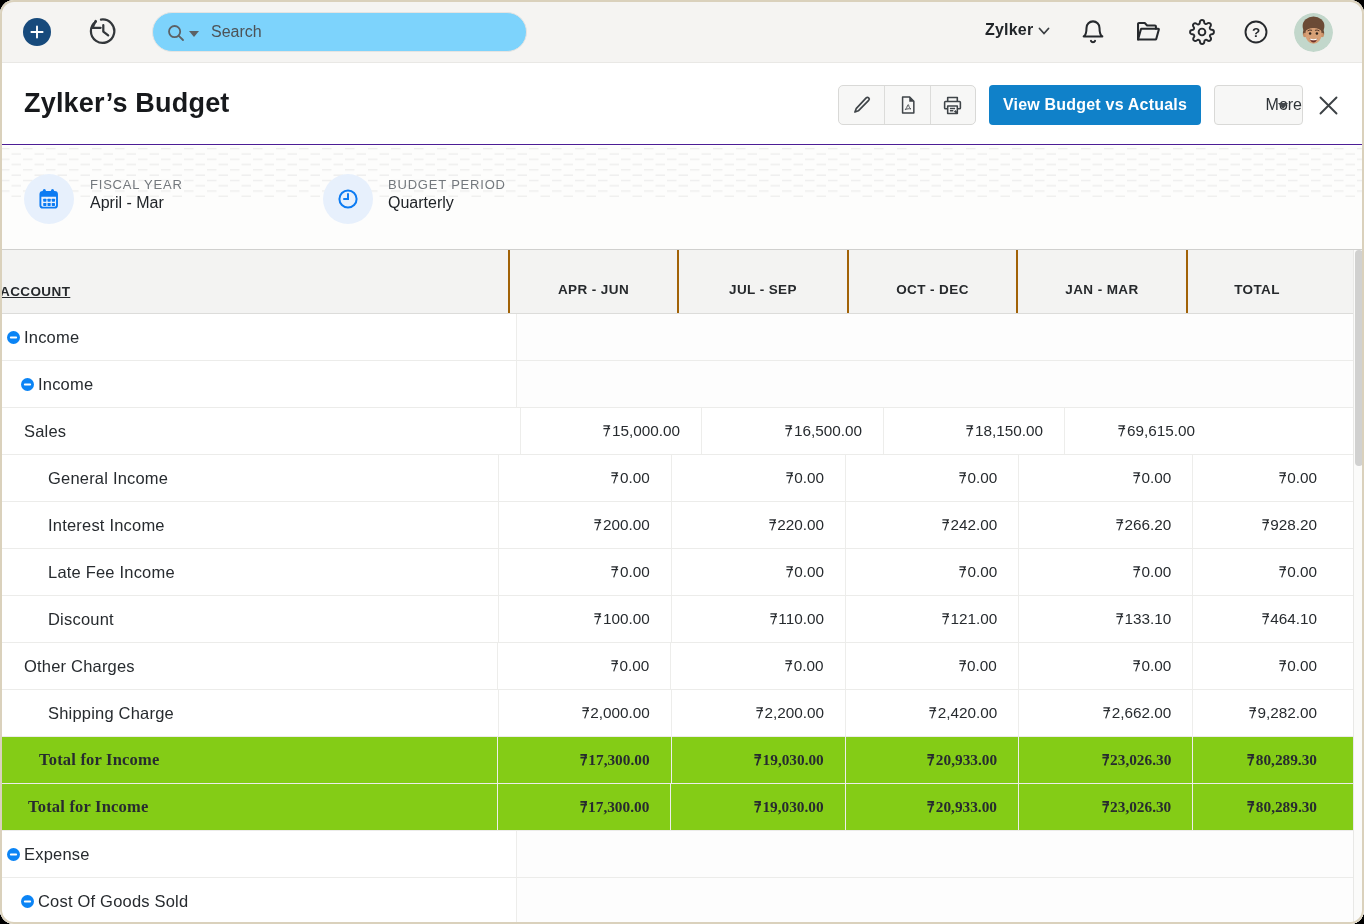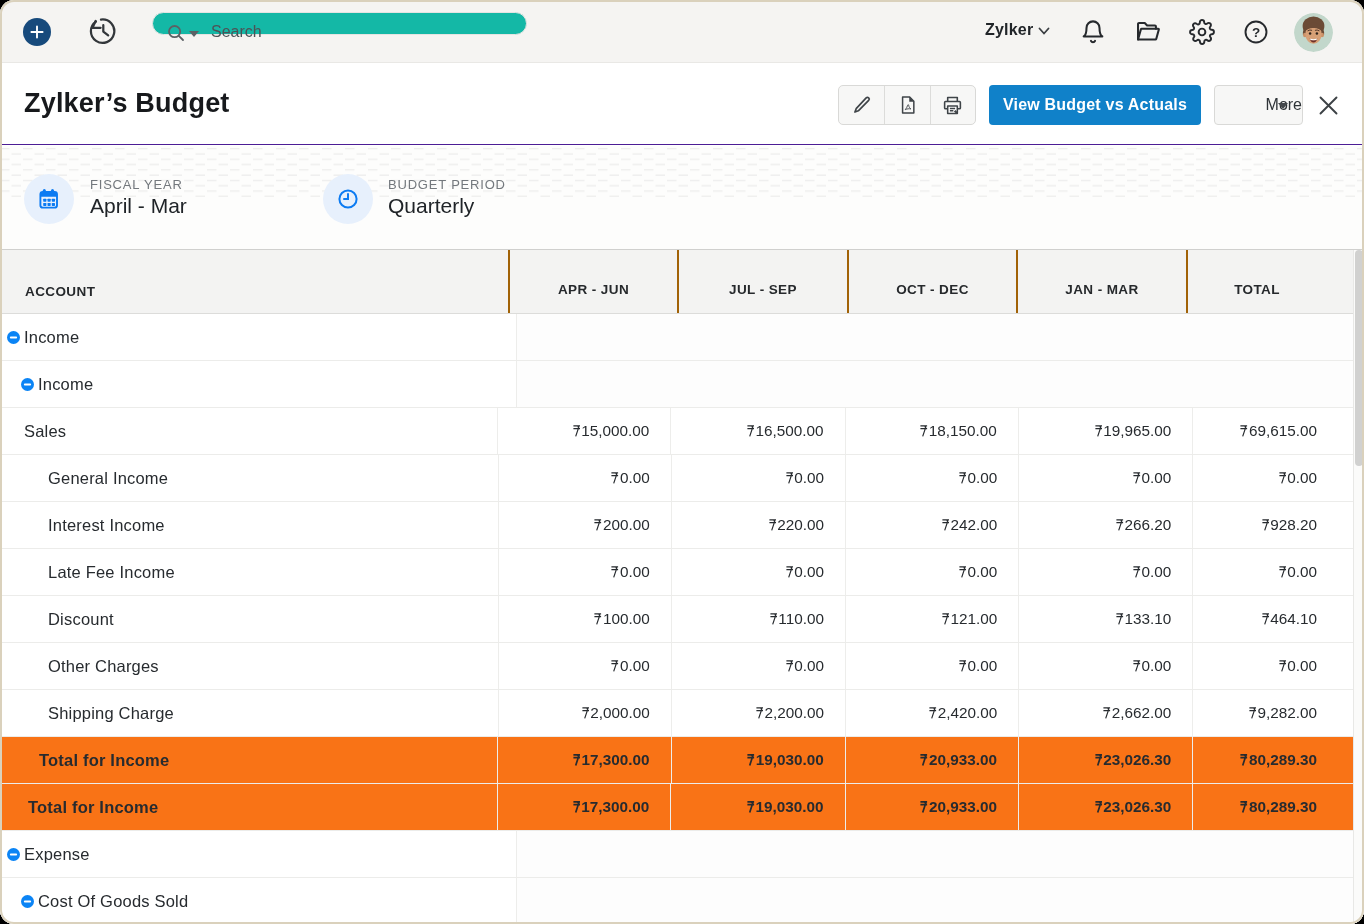--- a/index.html
+++ b/index.html
@@ -4,21 +4,21 @@
 * { margin:0; padding:0; box-sizing:border-box; }
 html,body { width:1364px; height:924px; background:#000; font-family:"Liberation Sans",sans-serif; }
 #win { position:absolute; inset:0; border-radius:14px; background:#fff; overflow:hidden; }
 #frame { position:absolute; inset:0; border-radius:14px; border:2px solid #dad1bc; pointer-events:none; z-index:90; }
 
 
 #topbar { position:absolute; left:0; top:0; width:1364px; height:63px; background:#f5f4f2; border-bottom:1px solid #e9e8e5; }
 #plusbtn { position:absolute; left:23px; top:18px; width:28px; height:28px; border-radius:50%; background:#174a7c; }
 #plusbtn svg { position:absolute; left:6px; top:6px; }
 #histicon { position:absolute; left:89px; top:17px; }
-#searchbox { position:absolute; left:152px; top:12px; width:375px; height:23px; background:#14b8a6; border:1px solid #e5e4e2; border-radius:20px;text-decoration:underline; }
+#searchbox { position:absolute; left:152px; top:12px; width:375px; height:40px; background:#7dd3fc; border:1px solid #e5e4e2; border-radius:20px;text-decoration:underline; }
 #searchbox svg.mag { position:absolute; left:14px; top:11px; }
 #searchbox .car { position:absolute; left:36px; top:18px; width:0; height:0; border-left:5px solid transparent; border-right:5px solid transparent; border-top:6px solid #5c6165; }
 #searchbox .stext { position:absolute; left:58px; top:10px; font-size:16px; color:#4d5256; }
 .orgname { position:absolute; left:985px; top:21px; font-size:16px; font-weight:700; color:#212529; letter-spacing:0.2px; }
 .orgcar { position:absolute; left:1037px; top:24px; }
 .tbico { position:absolute; top:19px; }
 #avatar { position:absolute; left:1294px; top:13px; }
 
 
 #titlerow { position:absolute; left:0; top:64px; width:1364px; height:81px; background:#fff; border-bottom:1px solid #4c1d95; }
@@ -30,35 +30,35 @@
 #morebtn { position:absolute; left:1214px; top:21px; width:89px; height:40px; background:#f7f7f6; border:1px solid #d9d9d7; border-radius:4px; font-size:16px; color:#2e3337; text-align:right; line-height:38px; padding-left:17px; }
 #morebtn .car { position:absolute; right:14px; top:17px; width:0; height:0; border-left:5px solid transparent; border-right:5px solid transparent; border-top:6px solid #44484c; }
 #closex { position:absolute; left:1317px; top:30px; }
 
 
 #band { position:absolute; left:0; top:146px; width:1364px; height:103px; background:#fdfdfc; }
 .bandtex { position:absolute; left:0; top:2px; }
 .bcirc { position:absolute; width:50px; height:50px; border-radius:50%; background:#e7f0fc; top:28px; }
 .bcirc svg { position:absolute; left:14px; top:14px; }
 .blab { position:absolute; top:31px; font-size:13px; color:#73787d; letter-spacing:0.8px; }
-.bval { position:absolute; top:48px; font-size:21px; color:#202428; }
+.bval { position:absolute; top:48px; font-size:16px; color:#202428; }
 
 
 #table { position:absolute; left:0; top:249px; width:1364px; bottom:0; border-top:1px solid #d0d0ce; background:#fff; }
 #thead { display:flex; height:64px; background:#f3f3f2;
   border-bottom:1px solid #dcdcda; font-size:13.5px; font-weight:700; color:#26292c; letter-spacing:0.4px; }
 #thead .hc { border-left:2px solid #a16207; display:flex; align-items:center; justify-content:center; padding-top:15px; }
-#thead .hc.account { border-left:none; justify-content:flex-start; padding-left:25px; padding-top:20px; }
+#thead .hc.account { border-left:none; justify-content:flex-start; padding-top:20px;text-decoration:underline; }
 .tr { display:flex; height:47px; border-bottom:1px solid #ececea; font-size:15.3px; color:#272b2f; background:#fff;gap:12px; }
 .tr .ac { width:508px; display:flex; align-items:center; font-size:16.5px; letter-spacing:0.2px; }
 .tr .td { width:169px; border-left:1px solid #ededeb; text-align:right; line-height:46px; padding-right:9px; }
 .tr .td:nth-child(3), .tr .td:nth-child(5) { width:170px; }
 .tr .td.last { width:178px; padding-right:47px; }
 .tr .emptyarea { width:856px; border-left:1px solid #ededeb; background:#fdfdfd; }
-.tr.tot { background:#f97316; font-weight:700; }
+.tr.tot { background:#84cc16; font-weight:700;font-family:Liberation Serif, serif; }
 .i0 { padding-left:7px; display:flex; align-items:center; }
 .i1 { padding-left:21px; display:flex; align-items:center; }
 .gl { margin-left:4px; }
 .mi { width:13px; height:13px; }
 .ru { width:7.5px; height:12px; display:inline-block; margin-right:1px; position:relative; top:1px; }
 .ru path { stroke:#272b2f; stroke-width:1.2; fill:none; }
 .tot .ru path { stroke-width:1.7; }
 
 
 #sbtrack { position:absolute; right:0; top:250px; bottom:0; width:11px; background:#fbfbfa; border-left:1px solid #e8e8e6; z-index:40; }
@@ -235,23 +235,20 @@
         <div class="ac" style="padding-left:24px">Sales</div>
         <div class="td"><svg class="ru" viewBox="0 0 7.5 12">
             <path d="M0.4 0.9 H7.1 M0.4 3.6 H7.1 M3.6 0.9 C6.5 1.0 6.5 3.5 3.7 3.6 M5.3 3.6 L2.7 11.4"></path>
           </svg>15,000.00</div>
         <div class="td"><svg class="ru" viewBox="0 0 7.5 12">
             <path d="M0.4 0.9 H7.1 M0.4 3.6 H7.1 M3.6 0.9 C6.5 1.0 6.5 3.5 3.7 3.6 M5.3 3.6 L2.7 11.4"></path>
           </svg>16,500.00</div>
         <div class="td"><svg class="ru" viewBox="0 0 7.5 12">
             <path d="M0.4 0.9 H7.1 M0.4 3.6 H7.1 M3.6 0.9 C6.5 1.0 6.5 3.5 3.7 3.6 M5.3 3.6 L2.7 11.4"></path>
           </svg>18,150.00</div>
-        <div class="td"><svg class="ru" viewBox="0 0 7.5 12">
-            <path d="M0.4 0.9 H7.1 M0.4 3.6 H7.1 M3.6 0.9 C6.5 1.0 6.5 3.5 3.7 3.6 M5.3 3.6 L2.7 11.4"></path>
-          </svg>19,965.00</div>
         <div class="td last"><svg class="ru" viewBox="0 0 7.5 12">
             <path d="M0.4 0.9 H7.1 M0.4 3.6 H7.1 M3.6 0.9 C6.5 1.0 6.5 3.5 3.7 3.6 M5.3 3.6 L2.7 11.4"></path>
           </svg>69,615.00</div>
       </div>
 <div class="tr">
         <div class="ac" style="padding-left:48px">General Income</div>
         <div class="td"><svg class="ru" viewBox="0 0 7.5 12">
             <path d="M0.4 0.9 H7.1 M0.4 3.6 H7.1 M3.6 0.9 C6.5 1.0 6.5 3.5 3.7 3.6 M5.3 3.6 L2.7 11.4"></path>
           </svg>0.00</div>
         <div class="td"><svg class="ru" viewBox="0 0 7.5 12">
@@ -315,21 +312,21 @@
             <path d="M0.4 0.9 H7.1 M0.4 3.6 H7.1 M3.6 0.9 C6.5 1.0 6.5 3.5 3.7 3.6 M5.3 3.6 L2.7 11.4"></path>
           </svg>121.00</div>
         <div class="td"><svg class="ru" viewBox="0 0 7.5 12">
             <path d="M0.4 0.9 H7.1 M0.4 3.6 H7.1 M3.6 0.9 C6.5 1.0 6.5 3.5 3.7 3.6 M5.3 3.6 L2.7 11.4"></path>
           </svg>133.10</div>
         <div class="td last"><svg class="ru" viewBox="0 0 7.5 12">
             <path d="M0.4 0.9 H7.1 M0.4 3.6 H7.1 M3.6 0.9 C6.5 1.0 6.5 3.5 3.7 3.6 M5.3 3.6 L2.7 11.4"></path>
           </svg>464.10</div>
       </div>
 <div class="tr">
-        <div class="ac" style="padding-left:48px">Other Charges</div>
+        <div class="ac" style="padding-left:24px">Other Charges</div>
         <div class="td"><svg class="ru" viewBox="0 0 7.5 12">
             <path d="M0.4 0.9 H7.1 M0.4 3.6 H7.1 M3.6 0.9 C6.5 1.0 6.5 3.5 3.7 3.6 M5.3 3.6 L2.7 11.4"></path>
           </svg>0.00</div>
         <div class="td"><svg class="ru" viewBox="0 0 7.5 12">
             <path d="M0.4 0.9 H7.1 M0.4 3.6 H7.1 M3.6 0.9 C6.5 1.0 6.5 3.5 3.7 3.6 M5.3 3.6 L2.7 11.4"></path>
           </svg>0.00</div>
         <div class="td"><svg class="ru" viewBox="0 0 7.5 12">
             <path d="M0.4 0.9 H7.1 M0.4 3.6 H7.1 M3.6 0.9 C6.5 1.0 6.5 3.5 3.7 3.6 M5.3 3.6 L2.7 11.4"></path>
           </svg>0.00</div>
         <div class="td"><svg class="ru" viewBox="0 0 7.5 12">

